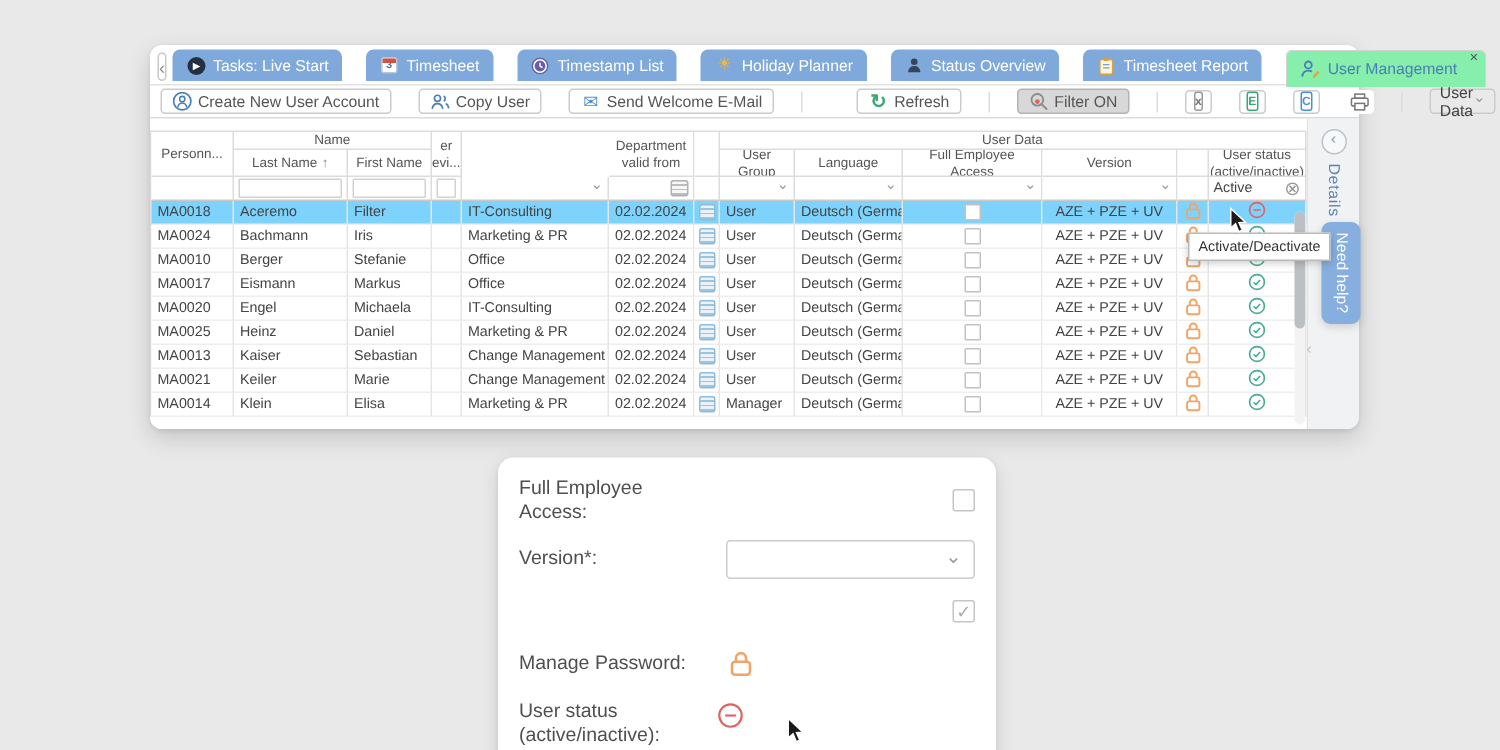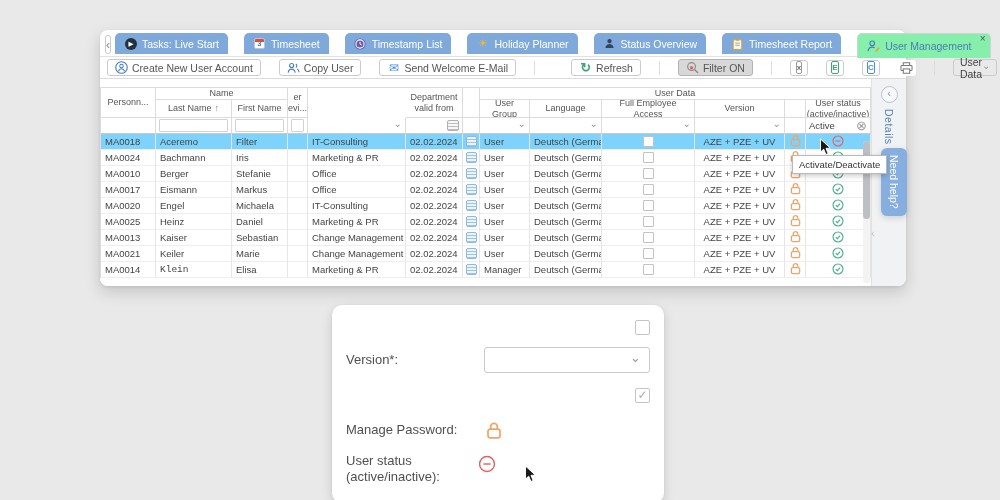--- a/index.html
+++ b/index.html
@@ -487,21 +487,21 @@
                 <path d="M3.5 6V4.2a2.5 2.5 0 0 1 5 0V6" fill="none" stroke="#f0a467" stroke-width="1.4"></path>
               </svg></span>
           </div>
           <div class="td c" style="grid-area: 11 / 13;">
             <span><svg width="12" height="12" viewBox="0 0 14 14">
                 <circle cx="7" cy="7" r="5.8" fill="none" stroke="#49ab93" stroke-width="1.3"></circle>
                 <path d="M4.4 7.2l1.8 1.8 3.2-3.6" fill="none" stroke="#49ab93" stroke-width="1.3"></path>
               </svg></span>
           </div>
           <div class="td" style="grid-area: 12 / 1;">MA0014</div>
-          <div class="td" style="grid-area: 12 / 2; font-family: Liberation Mono, monospace;">Klein</div>
+          <div class="td" style="grid-area: 12 / 2;">Klein</div>
           <div class="td" style="grid-area: 12 / 3;">Elisa</div>
           <div class="td" style="grid-area: 12 / 4;"></div>
           <div class="td" style="grid-area: 12 / 5;">Marketing &amp; PR</div>
           <div class="td" style="grid-area: 12 / 6;">02.02.2024</div>
           <div class="td c" style="grid-area: 12 / 7;">
             <span class="i-calrow"></span>
           </div>
           <div class="td" style="grid-area: 12 / 8;">Manager</div>
           <div class="td" style="grid-area: 12 / 9;">Deutsch (German)</div>
           <div class="td c" style="grid-area: 12 / 10;">
@@ -537,20 +537,21 @@
     </div>
   </div>
 </div>
 
 <div class="needhelp">
   <span>Need help?</span>
 </div>
 
 <div class="card">
   <div class="crow">
+    <span class="clabel">Full Employee Access:</span>
     <span class="ccbx" id="cbx-fea"></span>
   </div>
   <div class="crow" style="min-height:26px">
     <span class="clabel">Version*:</span>
     <div class="cselect">
       <span></span>
       <span class="chev">⌄</span>
     </div>
   </div>
   <div class="crow" style="margin-top:12px">

